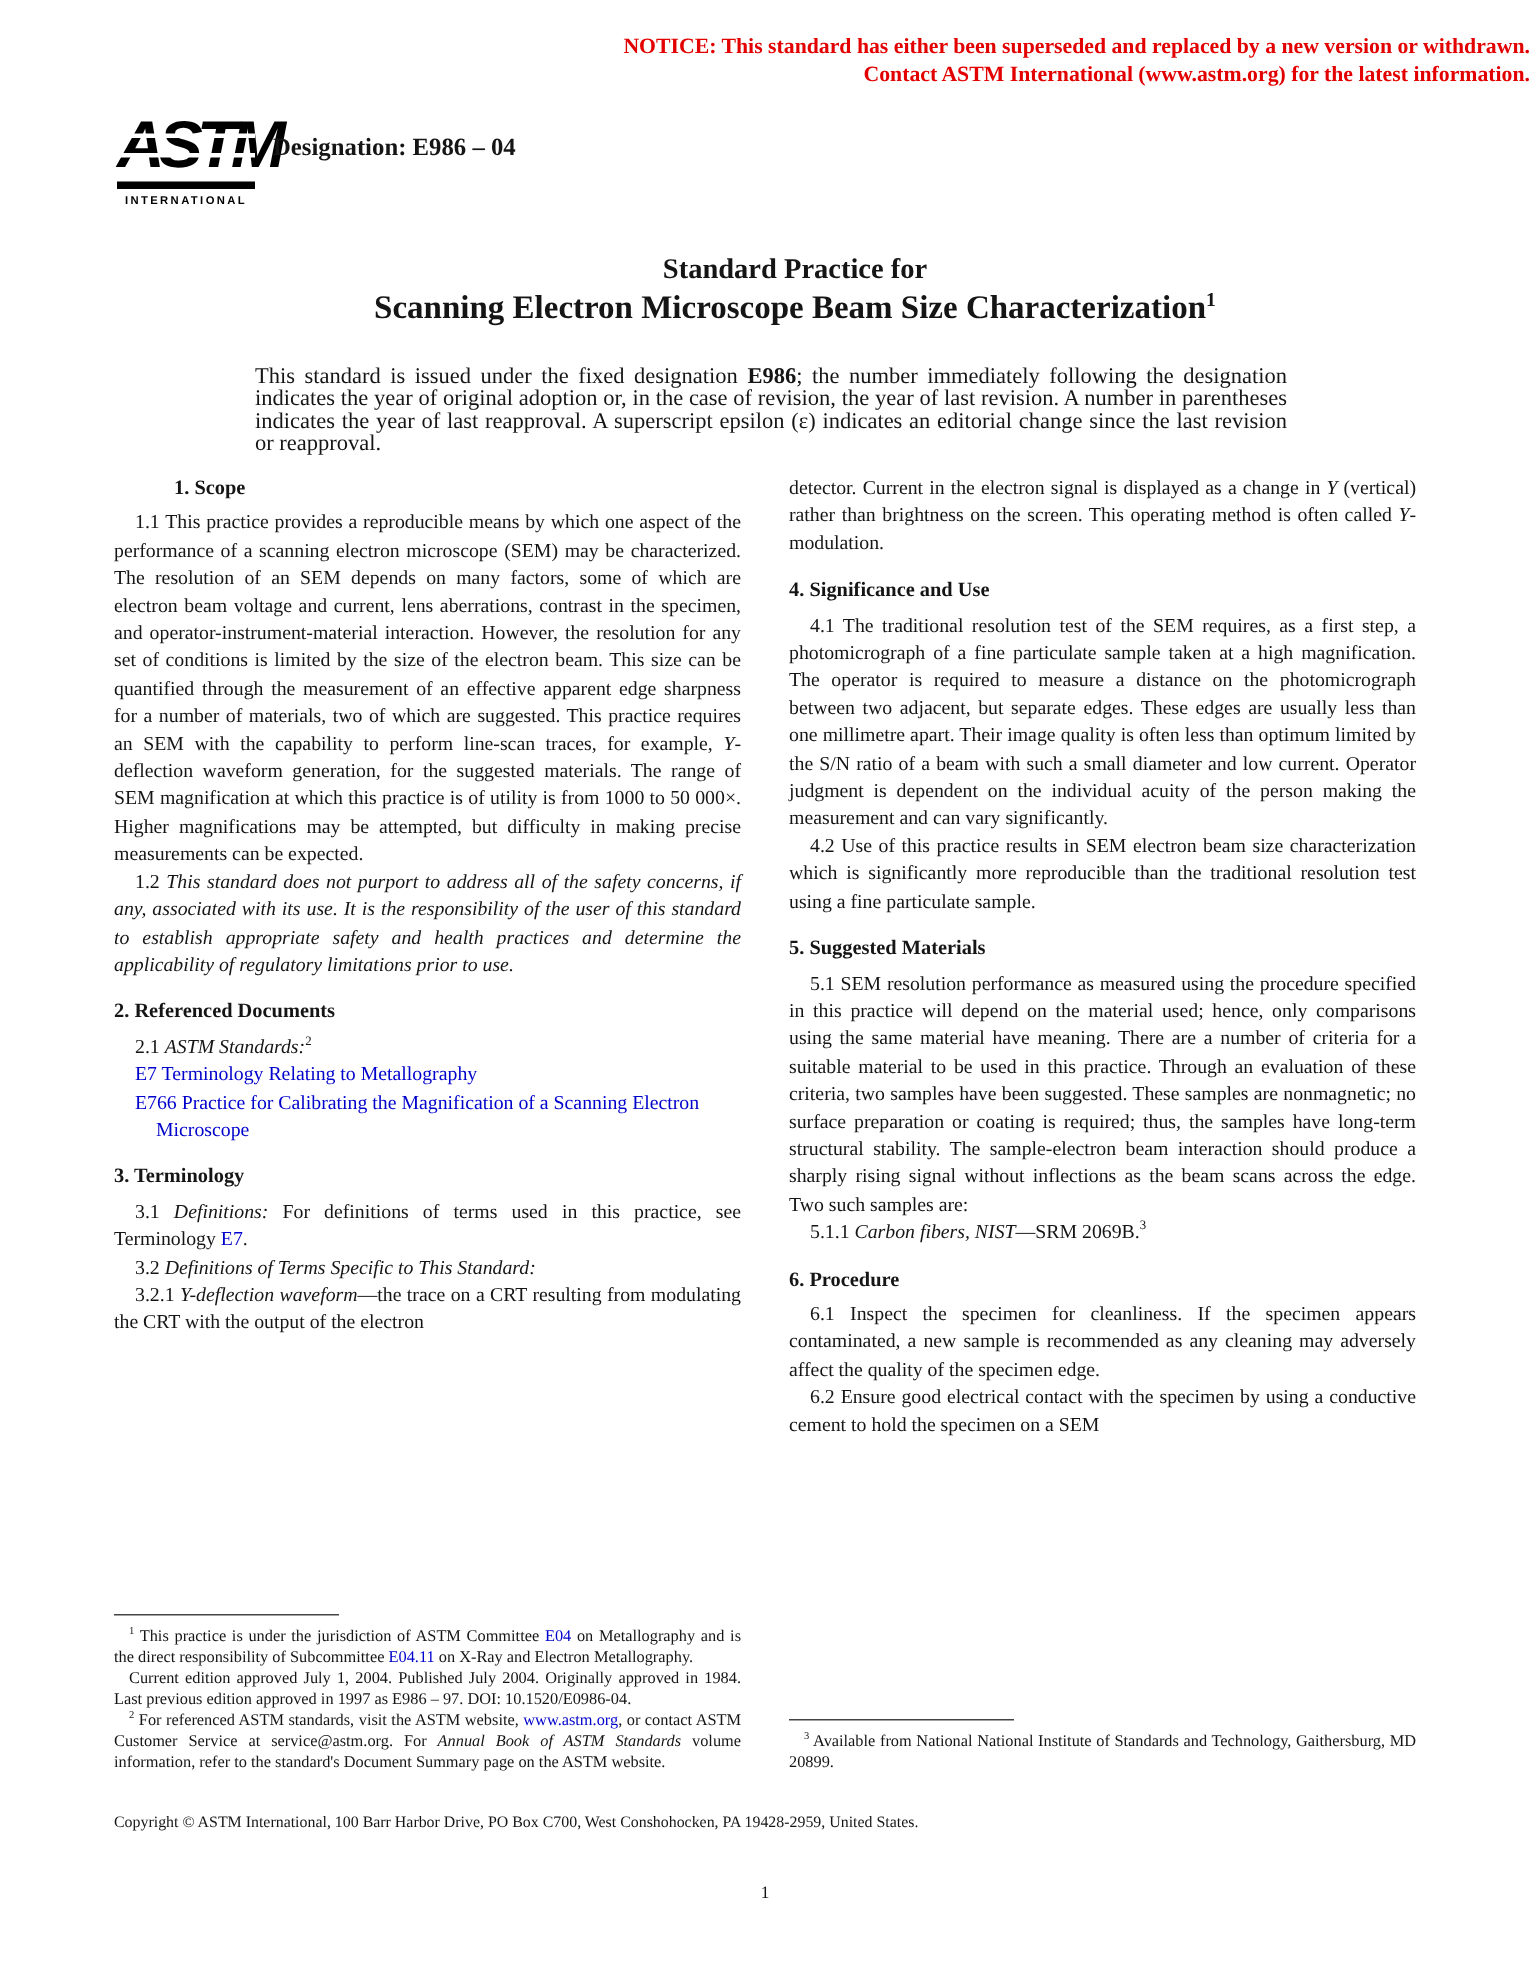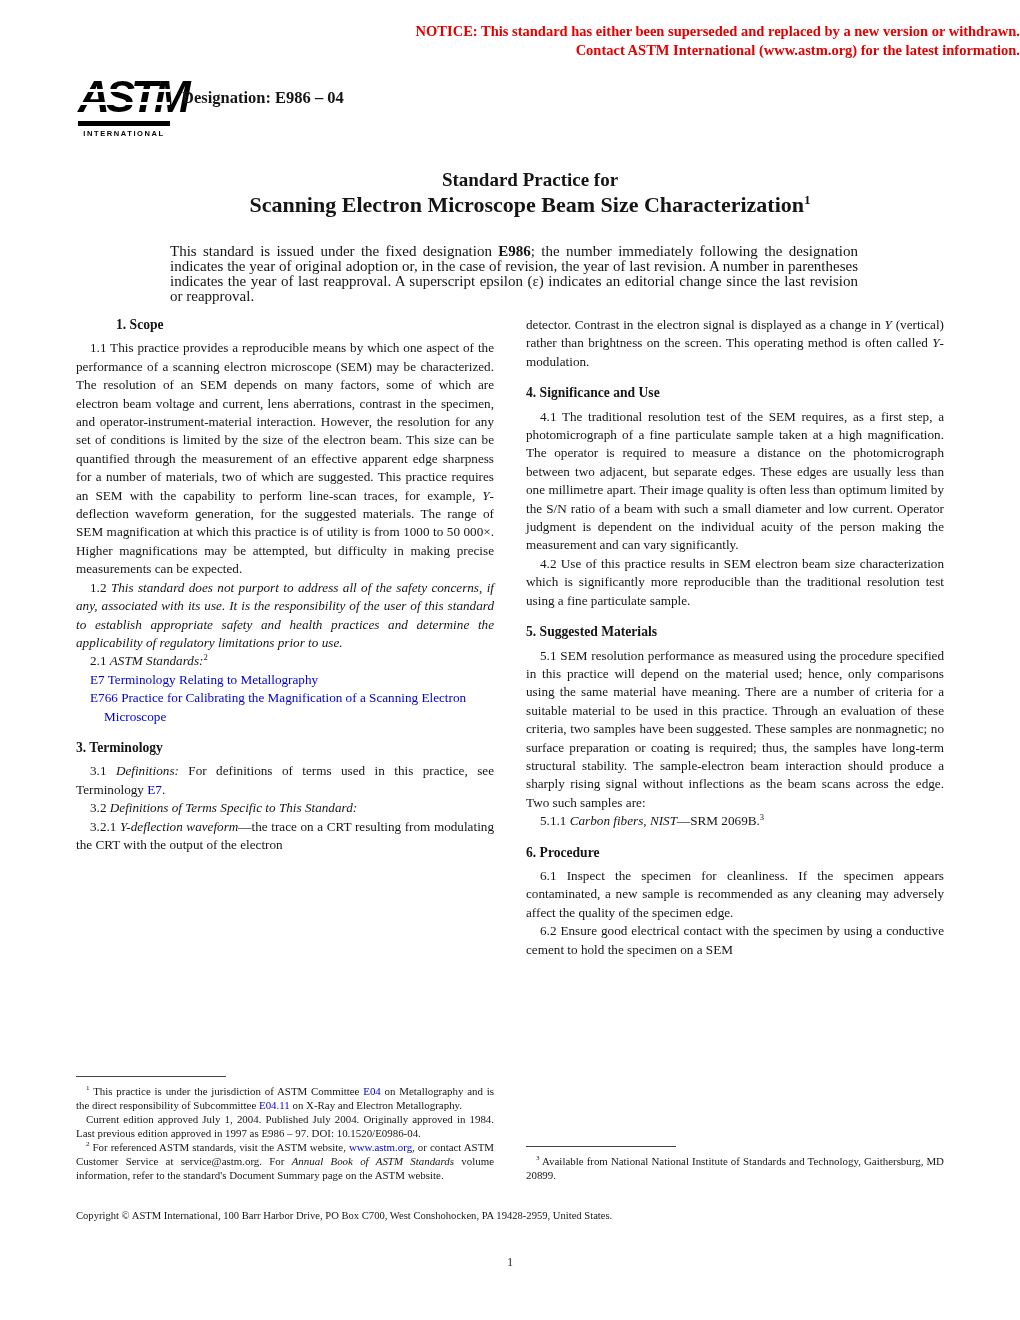--- a/index.html
+++ b/index.html
@@ -117,41 +117,42 @@
   <div class="issue-note"><span>This standard is issued under the fixed designation </span><span class="run-b">E986</span><span>; the number immediately following the designation indicates the year of original adoption or, in the case of revision, the year of last revision. A number in parentheses indicates the year of last reapproval. A superscript epsilon (ε) indicates an editorial change since the last revision or reapproval.</span></div>
 
   <div class="columns">
 
     <div class="col">
       <div class="col-content">
         <h2 class="sec-h">1. Scope</h2>
         <p class="body-p"><span>1.1 This practice provides a reproducible means by which one aspect of the performance of a scanning electron microscope (SEM) may be characterized. The resolution of an SEM depends on many factors, some of which are electron beam voltage and current, lens aberrations, contrast in the specimen, and operator-instrument-material interaction. However, the resolution for any set of conditions is limited by the size of the electron beam. This size can be quantified through the measurement of an effective apparent edge sharpness for a number of materials, two of which are suggested. This practice requires an SEM with the capability to perform line-scan traces, for example, </span><span class="run-i">Y</span><span>-deflection waveform generation, for the suggested materials. The range of SEM magnification at which this practice is of utility is from 1000 to 50 000×. Higher magnifications may be attempted, but difficulty in making precise measurements can be expected.</span></p>
         <p class="body-p"><span>1.2 </span><span class="run-i">This standard does not purport to address all of the safety concerns, if any, associated with its use. It is the responsibility of the user of this standard to establish appropriate safety and health practices and determine the applicability of regulatory limitations prior to use.</span></p>
 
+        <h2 class="sec-h">2. Referenced Documents</h2>
         <p class="body-p"><span>2.1 </span><span class="run-i">ASTM Standards:</span><sup>2</sup></p>
         <div class="ref-item"><span class="run-link">E7 Terminology Relating to Metallography</span></div>
         <div class="ref-item"><span class="run-link">E766 Practice for Calibrating the Magnification of a Scanning Electron Microscope</span></div>
 
         <h2 class="sec-h">3. Terminology</h2>
         <p class="body-p"><span>3.1 </span><span class="run-i">Definitions:</span><span> For definitions of terms used in this practice, see Terminology </span><span class="run-link">E7</span><span>.</span></p>
         <p class="body-p"><span>3.2 </span><span class="run-i">Definitions of Terms Specific to This Standard:</span></p>
         <p class="body-p"><span>3.2.1 </span><span class="run-i">Y-deflection waveform</span><span>—the trace on a CRT resulting from modulating the CRT with the output of the electron</span></p>
       </div>
 
       <div class="footnotes">
         <div class="fn-rule"></div>
         <p class="fn"><sup>1</sup><span> This practice is under the jurisdiction of ASTM Committee </span><span class="run-link">E04</span><span> on Metallography and is the direct responsibility of Subcommittee </span><span class="run-link">E04.11</span><span> on X-Ray and Electron Metallography.</span></p>
         <p class="fn"><span>Current edition approved July 1, 2004. Published July 2004. Originally approved in 1984. Last previous edition approved in 1997 as E986 – 97. DOI: 10.1520/E0986-04.</span></p>
         <p class="fn"><sup>2</sup><span> For referenced ASTM standards, visit the ASTM website, </span><span class="run-link">www.astm.org</span><span>, or contact ASTM Customer Service at service@astm.org. For </span><span class="run-i">Annual Book of ASTM Standards</span><span> volume information, refer to the standard's Document Summary page on the ASTM website.</span></p>
       </div>
     </div>
 
     <div class="col">
       <div class="col-content">
-        <p class="body-p no-indent"><span>detector. Contrast in the electron signal is displayed as a change in </span><span class="run-i">Y</span><span> (vertical) rather than brightness on the screen. This operating method is often called </span><span class="run-i">Y</span><span>-modulation.</span></p>
+        <p class="body-p no-indent"><span>detector. Current in the electron signal is displayed as a change in </span><span class="run-i">Y</span><span> (vertical) rather than brightness on the screen. This operating method is often called </span><span class="run-i">Y</span><span>-modulation.</span></p>
 
         <h2 class="sec-h">4. Significance and Use</h2>
         <p class="body-p"><span>4.1 The traditional resolution test of the SEM requires, as a first step, a photomicrograph of a fine particulate sample taken at a high magnification. The operator is required to measure a distance on the photomicrograph between two adjacent, but separate edges. These edges are usually less than one millimetre apart. Their image quality is often less than optimum limited by the S/N ratio of a beam with such a small diameter and low current. Operator judgment is dependent on the individual acuity of the person making the measurement and can vary significantly.</span></p>
         <p class="body-p"><span>4.2 Use of this practice results in SEM electron beam size characterization which is significantly more reproducible than the traditional resolution test using a fine particulate sample.</span></p>
 
         <h2 class="sec-h">5. Suggested Materials</h2>
         <p class="body-p"><span>5.1 SEM resolution performance as measured using the procedure specified in this practice will depend on the material used; hence, only comparisons using the same material have meaning. There are a number of criteria for a suitable material to be used in this practice. Through an evaluation of these criteria, two samples have been suggested. These samples are nonmagnetic; no surface preparation or coating is required; thus, the samples have long-term structural stability. The sample-electron beam interaction should produce a sharply rising signal without inflections as the beam scans across the edge. Two such samples are:</span></p>
         <p class="body-p"><span>5.1.1 </span><span class="run-i">Carbon fibers, NIST</span><span>—SRM 2069B.</span><sup>3</sup></p>
 
         <h2 class="sec-h">6. Procedure</h2>

